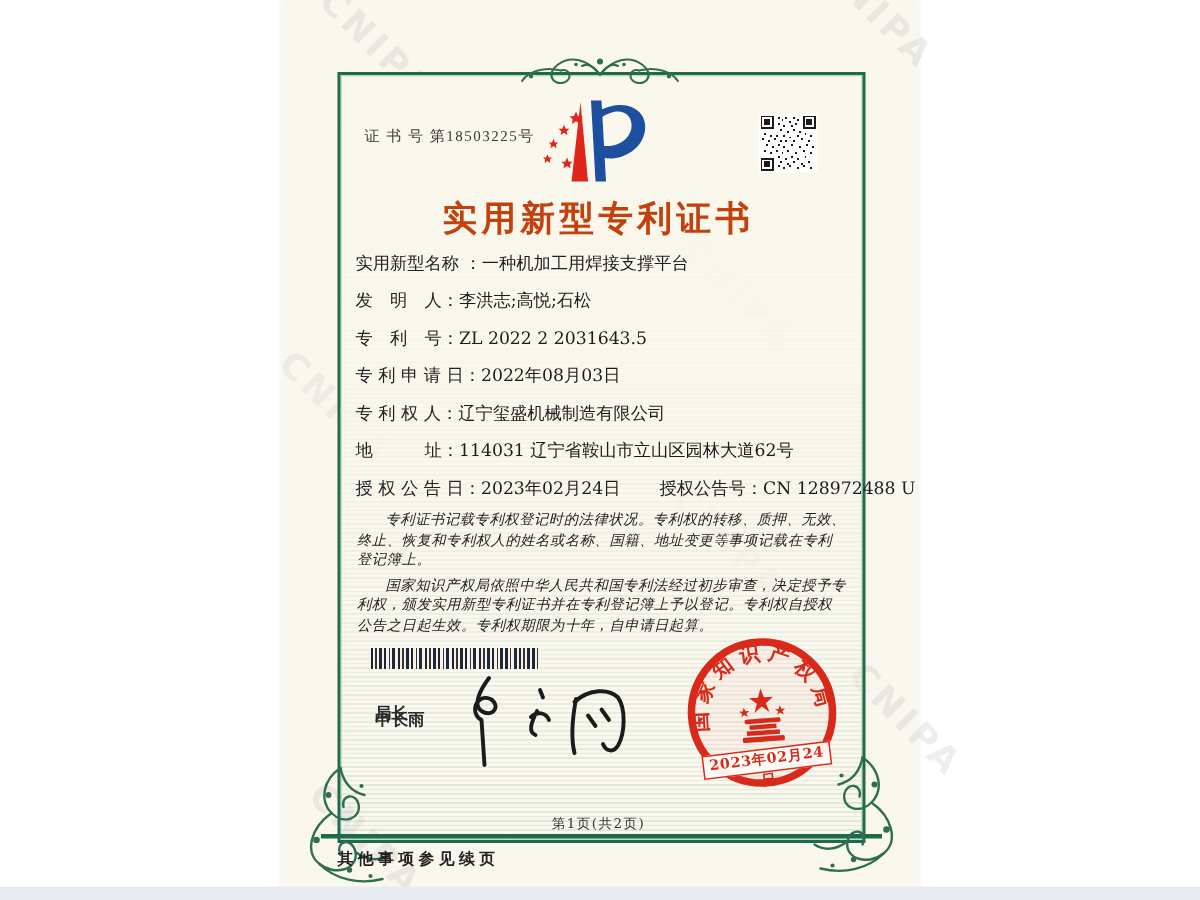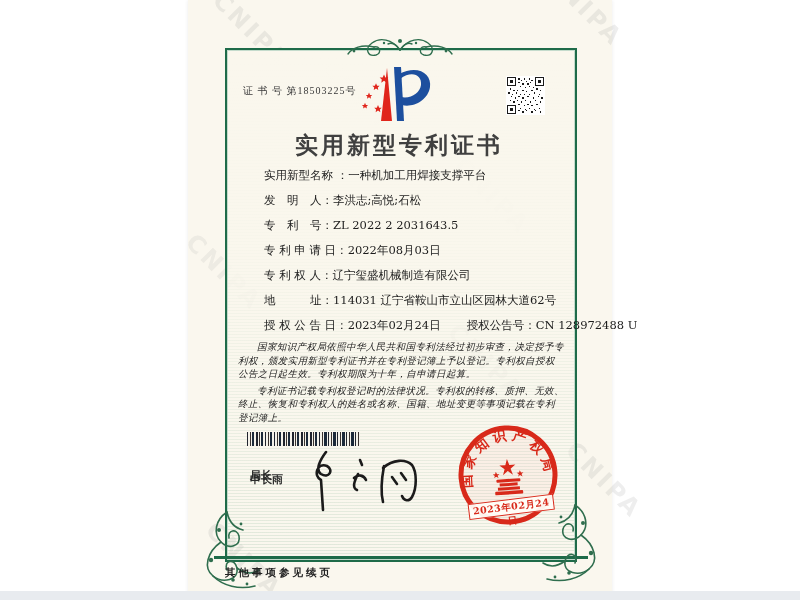--- a/index.html
+++ b/index.html
@@ -17,24 +17,24 @@
            repeating-linear-gradient(0deg, rgba(70,140,100,0.16) 0px, rgba(70,140,100,0.16) 1px, transparent 1px, transparent 3px);}
   .bottom-rule{position:absolute;left:214px;top:556px;width:374px;height:3px;background:#1e6b49;}
   
   .wm{position:absolute;font-family:"DejaVu Sans",sans-serif;font-weight:bold;font-size:24px;
       letter-spacing:3px;color:rgba(150,150,150,0.16);transform:rotate(45deg);white-space:nowrap;}
   
   .cert-no{position:absolute;left:243px;top:84px;font-size:10px;color:#3a3a3a;letter-spacing:1px;font-family:Liberation Serif, serif;}
   .logo{position:absolute;left:356px;top:64px;width:76px;height:62px;}
   .qr{position:absolute;left:506px;top:76px;width:37px;height:37px;background:#ffffff;padding:1px;}
   .title{position:absolute;left:225px;top:130px;width:348px;text-align:center;
-         font-size:23px;font-weight:bold;letter-spacing:3px;color:#404040;}
+         font-size:23px;font-weight:bold;letter-spacing:3px;color:#c2410c;}
   
   .fields{position:absolute;left:237px;top:168px;width:330px;font-size:11.5px;line-height:14px;}
-  .frow{display:flex;margin-bottom:11px;white-space:nowrap;margin-left:27px;}
+  .frow{display:flex;margin-bottom:11px;white-space:nowrap;}
   .flabel{color:#222;}
   .fvalue{font-weight:400;color:#1c1c1c;}
   .flabel2{margin-left:26px;}
   
   .paras{position:absolute;left:238px;top:340px;width:326px;font-size:9.5px;line-height:13.5px;
          font-style:italic;color:#222;letter-spacing:0.4px;}
   .paras p{margin:0 0 3px 0;text-indent:2em;}
   
   .barcode{position:absolute;left:247px;top:432px;width:113px;height:14px;background:#f4f2ea;
            background-image:repeating-linear-gradient(90deg,
@@ -194,22 +194,22 @@
     </div>
     <div class="frow">
       <span class="flabel">授 权 公 告 日：</span>
       <span class="fvalue">2023年02月24日</span>
       <span class="flabel flabel2">授权公告号：</span>
       <span class="fvalue">CN 128972488 U</span>
     </div>
   </div>
 
   <div class="paras">
+    <p>专利证书记载专利权登记时的法律状况。专利权的转移、质押、无效、终止、恢复和专利权人的姓名或名称、国籍、地址变更等事项记载在专利登记簿上。</p>
     <p>国家知识产权局依照中华人民共和国专利法经过初步审查，决定授予专利权，颁发实用新型专利证书并在专利登记簿上予以登记。专利权自授权公告之日起生效。专利权期限为十年，自申请日起算。</p>
-    <p>专利证书记载专利权登记时的法律状况。专利权的转移、质押、无效、终止、恢复和专利权人的姓名或名称、国籍、地址变更等事项记载在专利登记簿上。</p>
   </div>
 
   <div class="barcode"></div>
 
   <div class="signer-title">局长</div>
   <div class="signer-name">申长雨</div>
 
   <svg class="signature" viewBox="0 0 138 74">
     <g stroke="#1b1b1b" stroke-width="2.6" fill="none" stroke-linecap="round" stroke-linejoin="round">
       <path d="M30,8 C24,16 19,26 25,30 C33,35 38,26 31,22 C21,18 17,32 25,36 L27,66"></path>
@@ -236,16 +236,17 @@
         <polygon points="64,46 65.5,49 68.5,49 66,51 67,54 64,52 61.5,54 62.5,51 60,49 63,49" transform="scale(0.8) translate(16,14)"></polygon>
         <rect x="40" y="56" width="24" height="3" rx="1"></rect>
         <rect x="43" y="60" width="18" height="3"></rect>
         <rect x="41" y="64" width="22" height="3"></rect>
         <rect x="38" y="68" width="28" height="3.5" rx="1"></rect>
       </g>
     </svg>
     <div class="seal-date">2023年02月24日</div>
   </div>
 
+  <div class="page-note">第1页(共2页)</div>
   <div class="footer-note">其他事项参见续页</div>
 
   <div class="bottom-band"></div>
 </div>
 
 </body></html>

